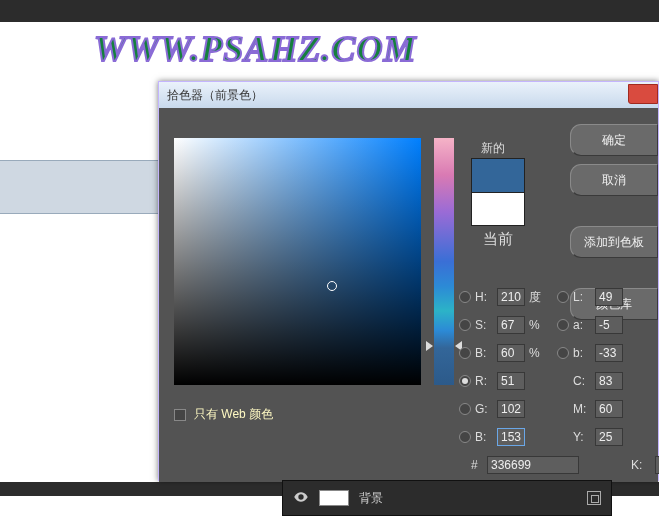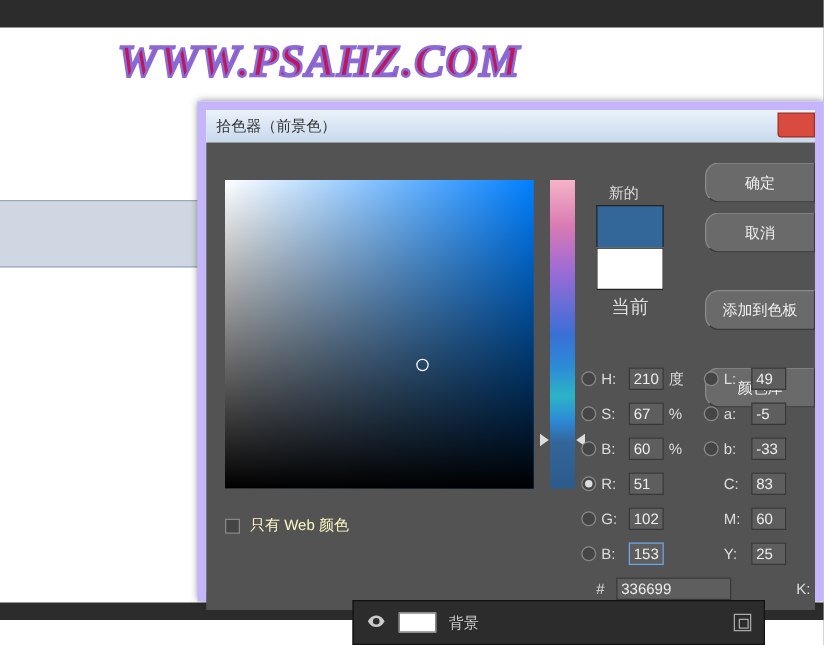--- a/index.html
+++ b/index.html
@@ -20,21 +20,21 @@
     top: 0; left: 0;
   }
   .watermark {
     position: absolute;
     top: 28px;
     left: 94px;
     font-size: 36px;
     font-weight: bold;
     font-style: italic;
     font-family: Georgia, serif;
-    color: #be185d;
+    color: #15803d;
     -webkit-text-stroke: 2px #8a6bd6;
     z-index: 100;
     letter-spacing: 1px;
     pointer-events: none;
   }
   .bottom-dark {
     position: absolute;
     bottom: 0;
     left: 282px;
     width: 330px;
@@ -75,21 +75,21 @@
     height: 14px;
     background: #2c2c2c;
   }
 
   .dialog {
     position: absolute;
     left: 158px;
     top: 81px;
     width: 501px;
     height: 400px;
-    border: 7px solid #c4b5fd;
+    border: 1px solid #c4b5fd;
     box-shadow: 0 0 6px rgba(0,0,0,0.5);
   }
   .titlebar {
     height: 26px;
     background: linear-gradient(#eaf2fb, #c8d9ec);
     display: flex;
     align-items: center;
     padding: 0 8px;
     font-size: 12px;
     color: #333;

